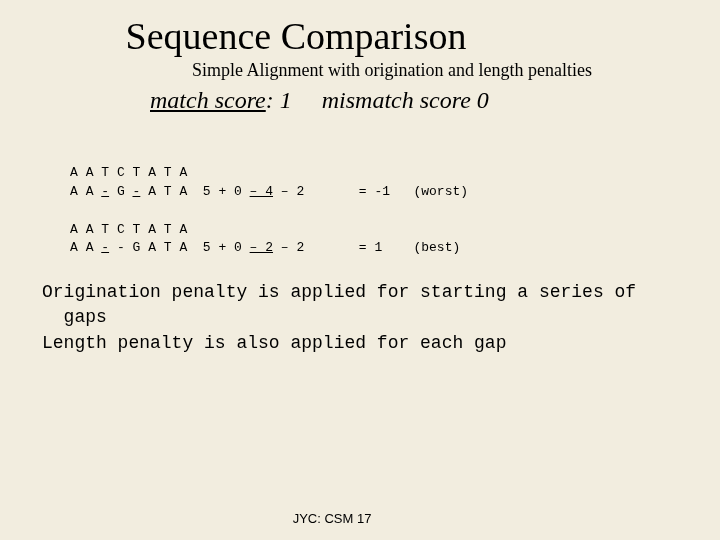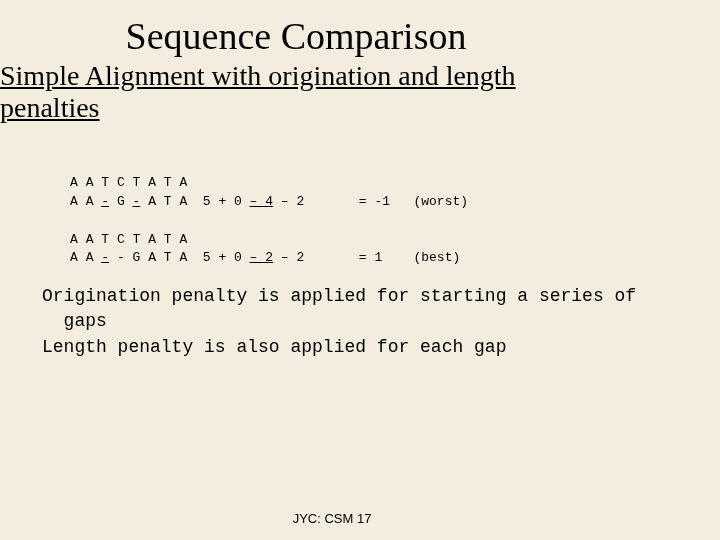--- a/index.html
+++ b/index.html
@@ -18,23 +18,22 @@
     position: relative;
     box-sizing: border-box;
   }
   .title {
     text-align: center;
     font-size: 38px;
     padding-top: 14px;
     font-weight: normal;
   }
   .subtitle {
-    text-align: left;
-    font-size: 28px;
-    text-decoration: underline;
+    text-align: right;
+    font-size: 18px;
     margin-top: 2px;
   }
   .params {
     font-size: 24px;
     font-style: italic;
     margin-top: 6px;
   }
   .params .line1 {
     padding-left: 150px;
   }
@@ -49,21 +48,21 @@
     white-space: pre;
     margin-top: 50px;
     padding-left: 70px;
   }
   .mono-block .u { text-decoration: underline; }
   .explain {
     font-family: "Courier New", Courier, monospace;
     font-size: 18px;
     line-height: 1.4;
     white-space: pre;
-    margin-top: 16px;
+    margin-top: 22px;
     padding-left: 42px;
   }
   .footer {
     position: absolute;
     bottom: 14px;
     width: 100%;
     text-align: center;
     font-family: Arial, Helvetica, sans-serif;
     font-size: 13px;
     margin-left: 36px;
@@ -71,20 +70,23 @@
 </style>
 </head>
 <body>
 
 <div class="slide">
 
   <div class="title">Sequence Comparison</div>
   <div class="subtitle">Simple Alignment with origination and length penalties</div>
 
   <div class="params">
+    <div class="line1">
+      <span class="ul">match score</span><span>: 1</span>&nbsp;&nbsp;&nbsp;&nbsp;&nbsp;<span>mismatch score</span><span> 0</span>
+    </div>
   </div>
 
   <div class="mono-block"><span>A</span> <span>A</span> <span>T</span> <span>C</span> <span>T</span> <span>A</span> <span>T</span> <span>A</span>
 <span>A</span> <span>A</span> <span class="u">-</span> <span>G</span> <span class="u">-</span> <span>A</span> <span>T</span> <span>A</span>  <span>5 + 0 </span><span class="u">– 4</span><span> – 2       = -1   (worst)</span>
 
 <span>A</span> <span>A</span> <span>T</span> <span>C</span> <span>T</span> <span>A</span> <span>T</span> <span>A</span>
 <span>A</span> <span>A</span> <span class="u">-</span> <span>-</span> <span>G</span> <span>A</span> <span>T</span> <span>A</span>  <span>5 + 0 </span><span class="u">– 2</span><span> – 2       = 1    (best)</span></div>
 
   <div class="explain"><span>Origination penalty is applied for starting a series of</span>
 <span>  gaps</span>

